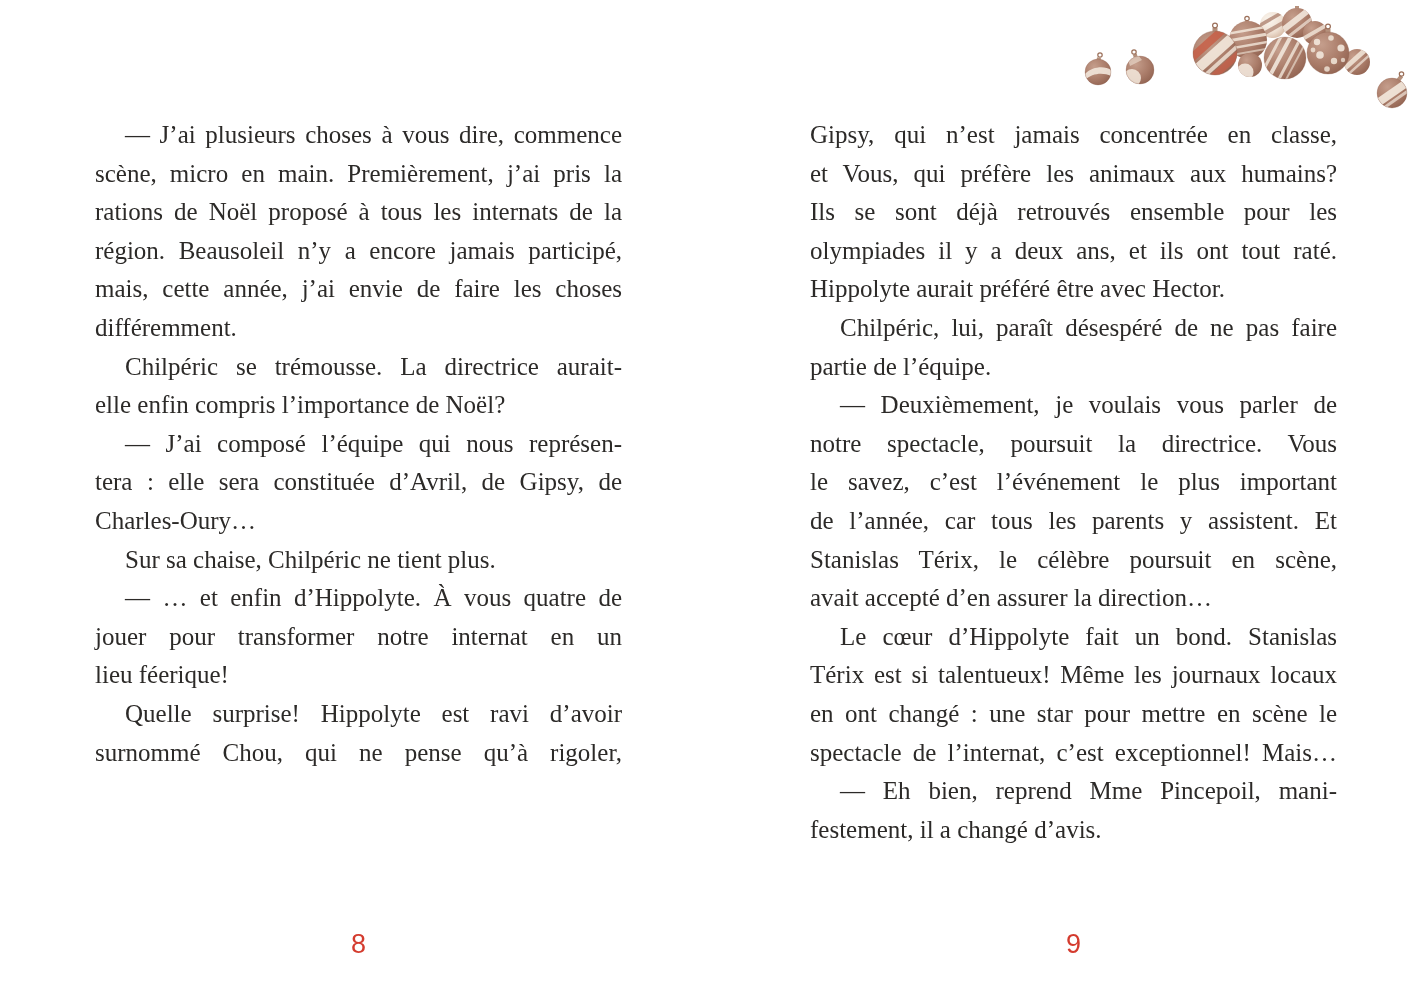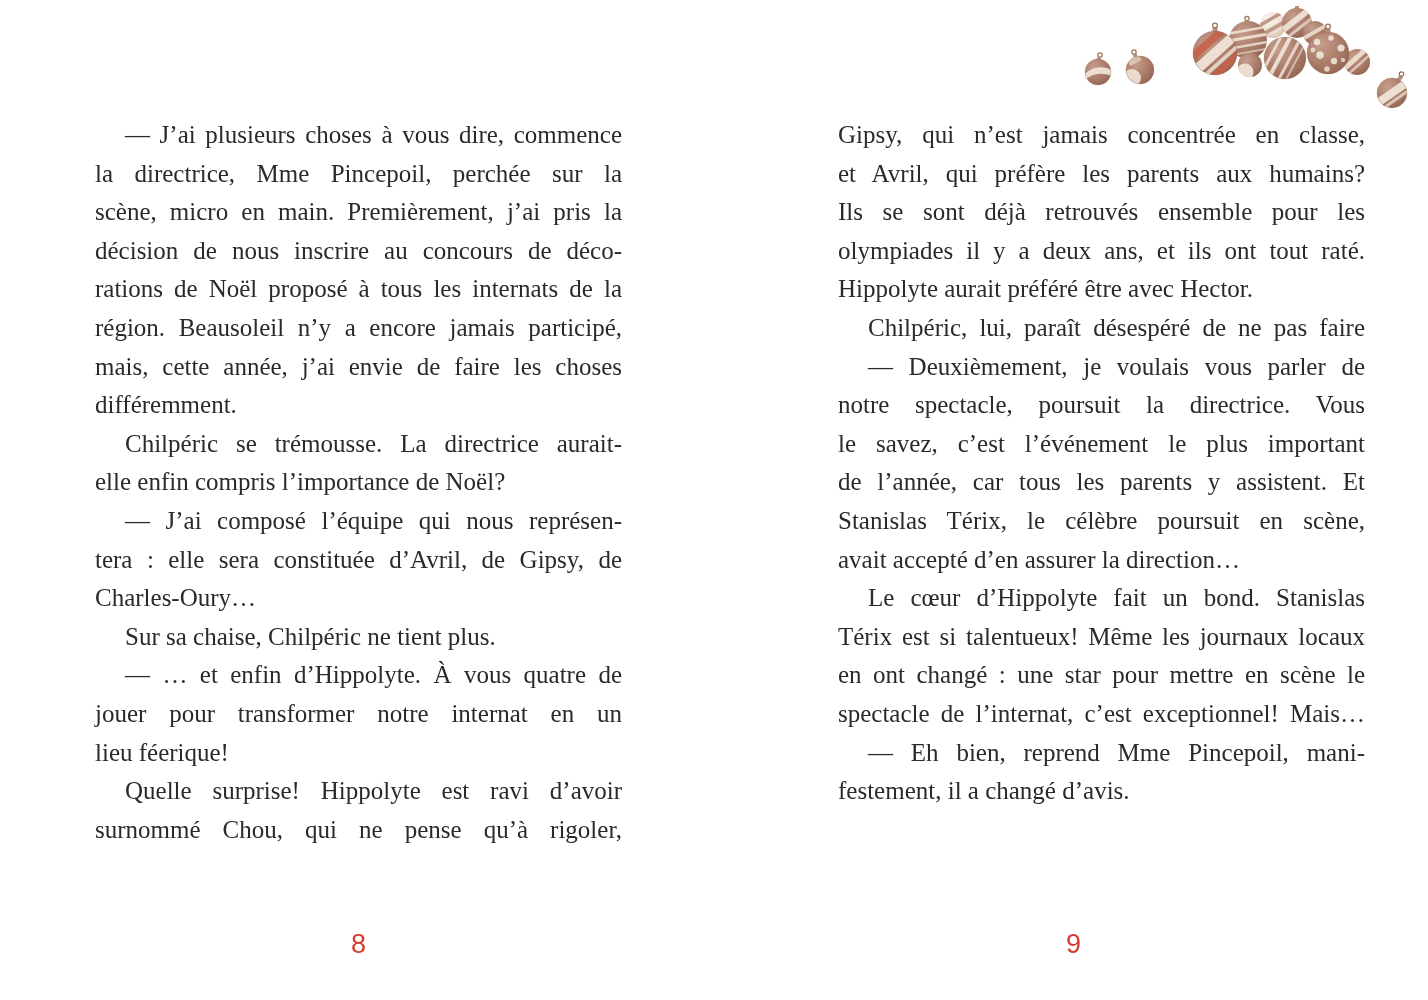--- a/index.html
+++ b/index.html
@@ -10,21 +10,21 @@
     overflow:hidden;
     font-family:"Liberation Serif","DejaVu Serif",serif;
   }
   .page{position:absolute;inset:0;}
   .col{
     position:absolute;top:116px;width:527px;
     color:var(--ink,#2c2a28);
     font-size:25px;line-height:38.6px;
   }
   #col-left{left:95px;}
-  #col-right{left:838px;}
+  #col-right{left:810px;}
   .line{white-space:normal;}
   .line.j{text-align:justify;text-align-last:justify;text-justify:inter-word;}
   .line.i{text-indent:30px;}
   .pagenum{
     position:absolute;top:929px;width:527px;
     text-align:center;
     font-family:"Liberation Sans","DejaVu Sans",sans-serif;
     font-size:27px;line-height:30px;
     color:var(--accent-red,#d43b2e);
   }
@@ -201,23 +201,21 @@
       <rect x="308" y="84" width="36" height="8" fill="#f2e7db" opacity="0.92"></rect>
       <rect x="308" y="94" width="36" height="3" fill="#f2e7db" opacity="0.7"></rect>
     </g>
   </g>
   <circle cx="326" cy="88" r="15" fill="none" stroke="#8a5c4a" stroke-opacity="0.3" stroke-width="0.8"></circle>
 </svg>
 
 <div class="page">
   <div class="col" id="col-left">
       <div class="line i j">— J’ai plusieurs choses à vous dire, commence</div>
-      <div class="line j">la directrice, Mme Pincepoil, perchée sur la</div>
       <div class="line j">scène, micro en main. Premièrement, j’ai pris la</div>
-      <div class="line j">décision de nous inscrire au concours de déco-</div>
       <div class="line j">rations de Noël proposé à tous les internats de la</div>
       <div class="line j">région. Beausoleil n’y a encore jamais participé,</div>
       <div class="line j">mais, cette année, j’ai envie de faire les choses</div>
       <div class="line">différemment.</div>
       <div class="line i j">Chilpéric se trémousse. La directrice aurait-</div>
       <div class="line">elle enfin compris l’importance de Noël?</div>
       <div class="line i j">— J’ai composé l’équipe qui nous représen-</div>
       <div class="line j">tera : elle sera constituée d’Avril, de Gipsy, de</div>
       <div class="line">Charles-Oury…</div>
       <div class="line i">Sur sa chaise, Chilpéric ne tient plus.</div>
@@ -226,25 +224,26 @@
       <div class="line">lieu féerique!</div>
       <div class="line i j">Quelle surprise! Hippolyte est ravi d’avoir</div>
       <div class="line j">surnommé Chou, qui ne pense qu’à rigoler,</div>
     </div>
   <div class="pagenum" id="pn-left">8</div>
 </div>
 
 <div class="page">
   <div class="col" id="col-right">
       <div class="line j">Gipsy, qui n’est jamais concentrée en classe,</div>
-      <div class="line j">et Avril, qui préfère les parents aux humains?</div>
+      <div class="line j">et Vous, qui préfère les animaux aux humains?</div>
       <div class="line j">Ils se sont déjà retrouvés ensemble pour les</div>
       <div class="line j">olympiades il y a deux ans, et ils ont tout raté.</div>
       <div class="line">Hippolyte aurait préféré être avec Hector.</div>
       <div class="line i j">Chilpéric, lui, paraît désespéré de ne pas faire</div>
+      <div class="line">partie de l’équipe.</div>
       <div class="line i j">— Deuxièmement, je voulais vous parler de</div>
       <div class="line j">notre spectacle, poursuit la directrice. Vous</div>
       <div class="line j">le savez, c’est l’événement le plus important</div>
       <div class="line j">de l’année, car tous les parents y assistent. Et</div>
       <div class="line j">Stanislas Térix, le célèbre poursuit en scène,</div>
       <div class="line">avait accepté d’en assurer la direction…</div>
       <div class="line i j">Le cœur d’Hippolyte fait un bond. Stanislas</div>
       <div class="line j">Térix est si talentueux! Même les journaux locaux</div>
       <div class="line j">en ont changé : une star pour mettre en scène le</div>
       <div class="line j">spectacle de l’internat, c’est exceptionnel! Mais…</div>

